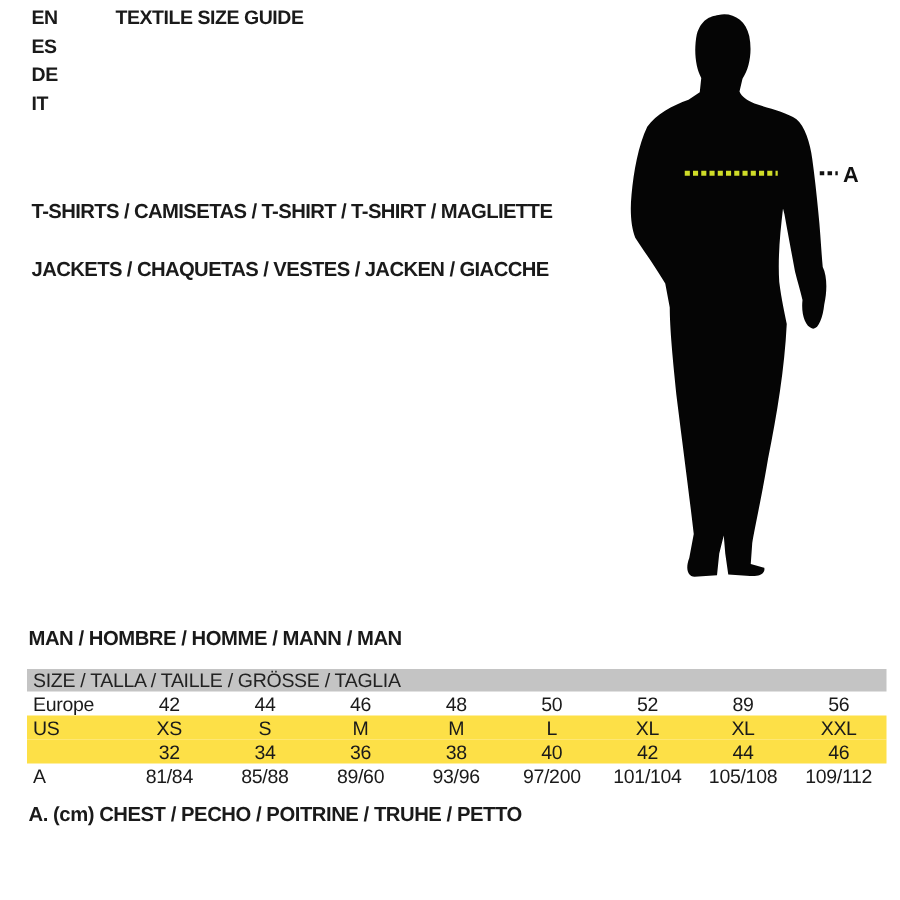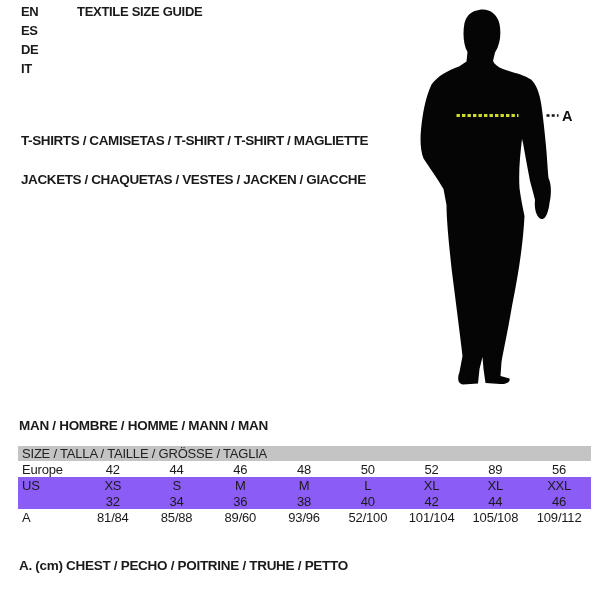--- a/index.html
+++ b/index.html
@@ -17,25 +17,25 @@
   .cat-line{height:16px;line-height:16px;font-weight:bold;font-size:13.5px;letter-spacing:-0.4px;white-space:nowrap;margin-top:23px;}
   
   .figure-wrap{position:absolute;left:395px;top:0;width:205px;height:400px;}
   .figure-wrap svg{display:block;}
   
   .section-title{position:absolute;left:19px;top:418px;font-weight:bold;font-size:13.5px;letter-spacing:-0.3px;}
   
   .size-table{position:absolute;left:18px;top:446px;width:573px;font-size:13px;letter-spacing:-0.2px;}
   .t-header{height:15px;line-height:15px;background:#c4c4c4;padding-left:4px;color:#222222;}
   .t-row{display:flex;height:16px;align-items:flex-end;}
-  .t-row.shaded{background:#8b5cf6;}
+  .t-row.shaded{background:#fde047;}
   .t-label{width:59px;padding-left:4px;}
   .t-cell{flex:1;text-align:center;}
   
-  .footnote{position:absolute;left:19px;top:558px;font-weight:bold;font-size:13.5px;letter-spacing:-0.3px;}
+  .footnote{position:absolute;left:19px;top:535px;font-weight:bold;font-size:13.5px;letter-spacing:-0.3px;}
 </style>
 </head>
 <body>
 
 <div class="lang-list">
   <div class="lang-row">
     <span class="lang-code">EN</span>
     <span class="lang-text">TEXTILE SIZE GUIDE</span>
   </div>
   <div class="lang-row">
@@ -145,20 +145,20 @@
     <div class="t-cell">44</div>
     <div class="t-cell">46</div>
   </div>
 
   <div class="t-row">
     <div class="t-label">A</div>
     <div class="t-cell">81/84</div>
     <div class="t-cell">85/88</div>
     <div class="t-cell">89/60</div>
     <div class="t-cell">93/96</div>
-    <div class="t-cell">52/100</div>
+    <div class="t-cell">97/200</div>
     <div class="t-cell">101/104</div>
     <div class="t-cell">105/108</div>
     <div class="t-cell">109/112</div>
   </div>
 </div>
 
 <div class="footnote">A. (cm) CHEST / PECHO / POITRINE / TRUHE / PETTO</div>
 
 </body></html>

